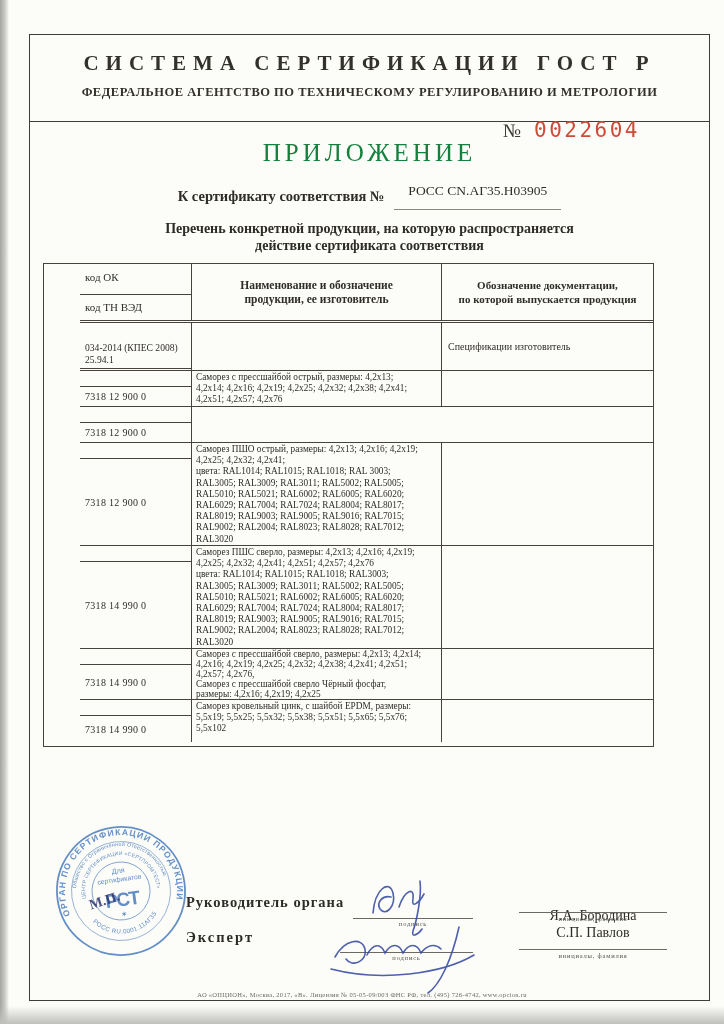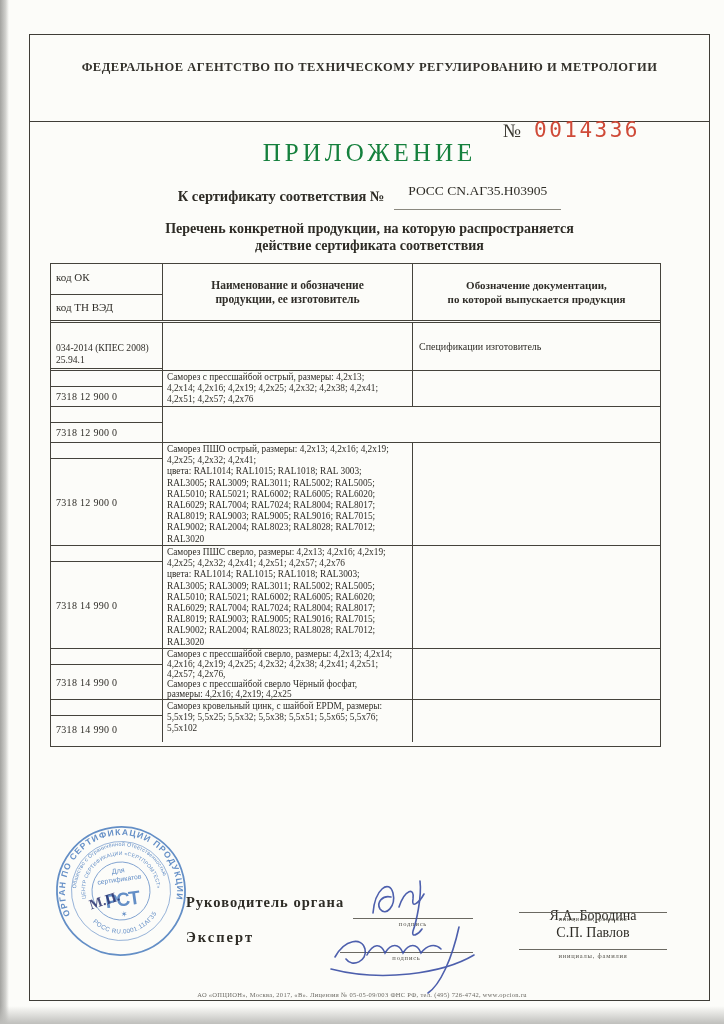--- a/index.html
+++ b/index.html
@@ -30,22 +30,22 @@
   .doc-title{position:absolute;top:104px;left:0;width:100%;text-align:center;
     font-size:25px;font-weight:normal;letter-spacing:4px;color:#15803d;}
   .cert-line{position:absolute;top:153px;left:0;width:100%;text-align:center;
     font-size:14.5px;font-weight:600;color:#2e2c26;}
   .cert-value{display:inline-block;transform:translateY(-6px);margin-left:6px;
     border-bottom:1.2px solid #8a887f;padding:0 14px 10px;font-weight:500;font-size:13.5px;}
   .subtitle{position:absolute;top:186px;left:0;width:100%;text-align:center;
     font-size:14px;font-weight:bold;line-height:16.5px;white-space:pre-line;color:#2e2c26;}
 
   
-  .cert-table{position:absolute;left:20px;top:228px;width:611px;height:484px;
-    border:1.6px solid #45433c;box-sizing:border-box;font-size:9.3px;}
+  .cert-table{position:absolute;left:13px;top:228px;width:611px;height:484px;
+    border:1.6px solid #45433c;box-sizing:border-box;font-size:9.3px;padding-left:36px;}
   .thead{display:flex;height:59px;border-bottom:3.5px double #45433c;box-sizing:border-box;}
   .h1{width:112px;border-right:1px solid #45433c;display:flex;flex-direction:column;box-sizing:border-box;}
   .h1t{height:31px;border-bottom:1px solid #45433c;box-sizing:border-box;padding:7px 0 0 5px;font-size:11px;}
   .h1b{flex:1;padding:6px 0 0 5px;font-size:11px;}
   .h2{width:250px;border-right:1px solid #45433c;box-sizing:border-box;
     display:flex;align-items:center;justify-content:center;text-align:center;
     font-weight:600;font-size:11.5px;line-height:14.5px;white-space:pre-line;}
   .h3{flex:1;display:flex;align-items:center;justify-content:center;text-align:center;
     font-weight:600;font-size:11px;line-height:14.5px;white-space:pre-line;}
   .trow{display:flex;border-bottom:1px solid #45433c;box-sizing:border-box;}
@@ -91,26 +91,27 @@
 </style>
 </head>
 <body>
 
 <div class="paper">
   <div class="scan-edge-left"></div>
 
   <div class="frame">
 
     <div class="masthead">
+      <div class="sys-title">СИСТЕМА СЕРТИФИКАЦИИ ГОСТ Р</div>
       <div class="agency-title">ФЕДЕРАЛЬНОЕ АГЕНТСТВО ПО ТЕХНИЧЕСКОМУ РЕГУЛИРОВАНИЮ И МЕТРОЛОГИИ</div>
     </div>
 
     <div class="number-row">
       <span class="num-prefix">№</span>
-      <span class="num-value">0014336</span>
+      <span class="num-value">0022604</span>
     </div>
 
     <div class="doc-title">ПРИЛОЖЕНИЕ</div>
 
     <div class="cert-line">
       <span>К сертификату соответствия №</span>
       <span class="cert-value">РОСС CN.АГ35.Н03905</span>
     </div>
 
     <div class="subtitle">Перечень конкретной продукции,  на которую распространяется

